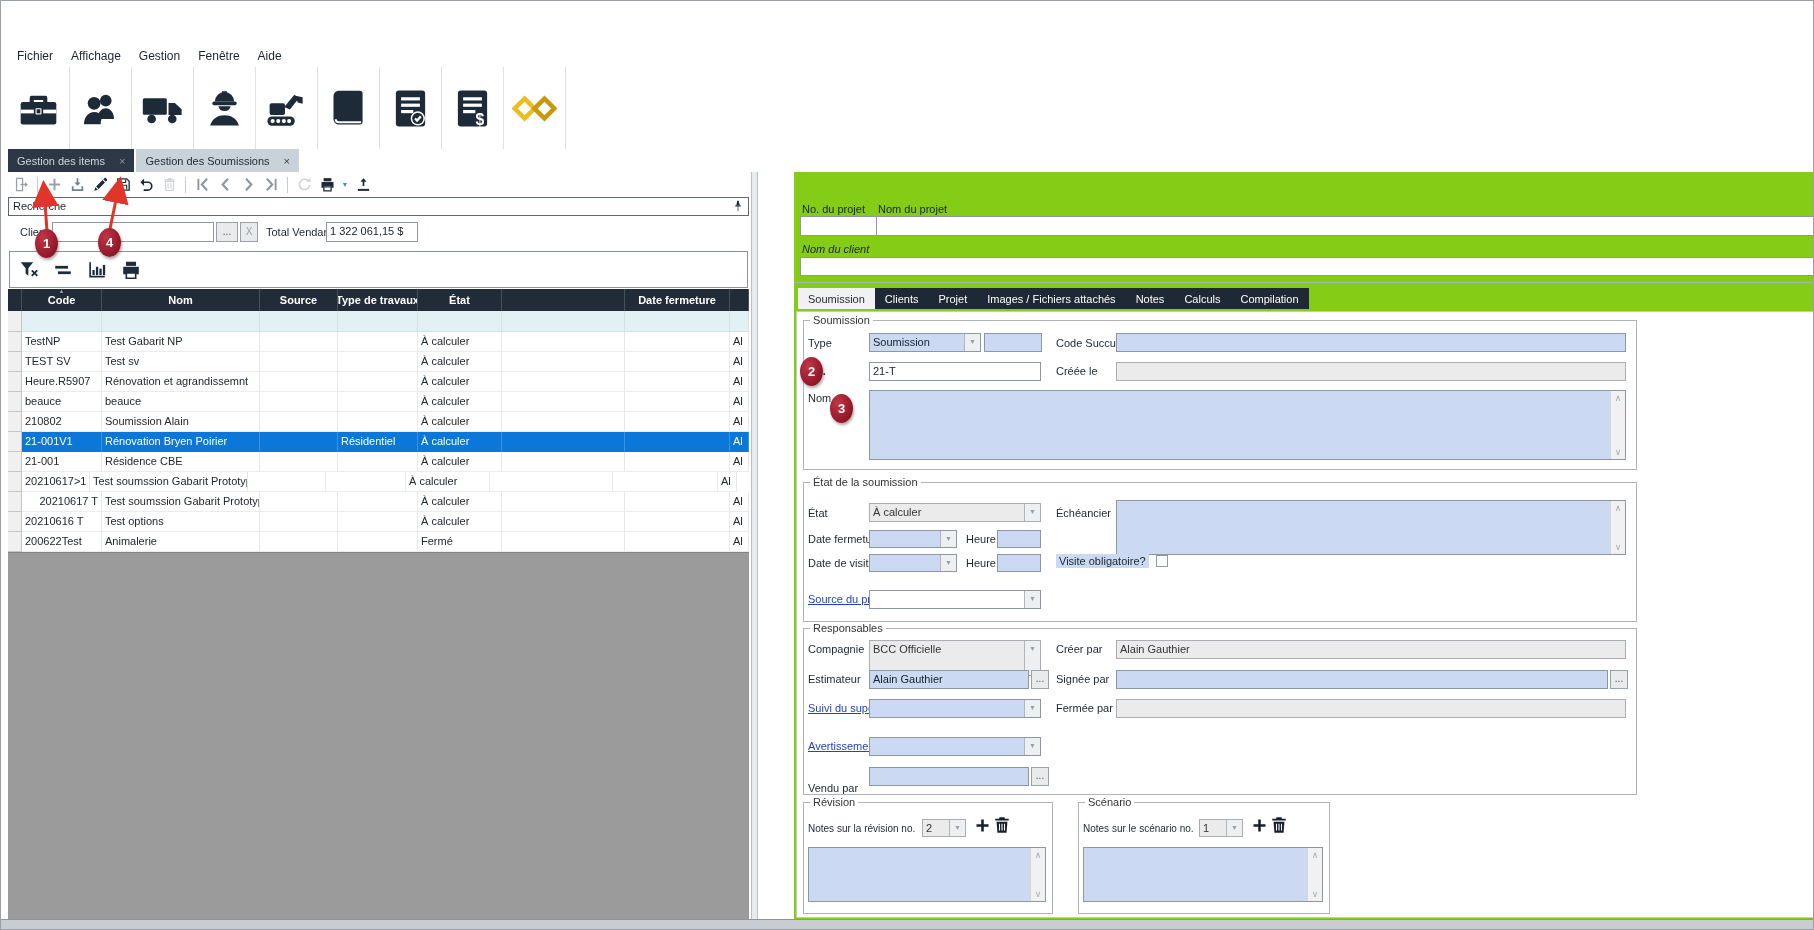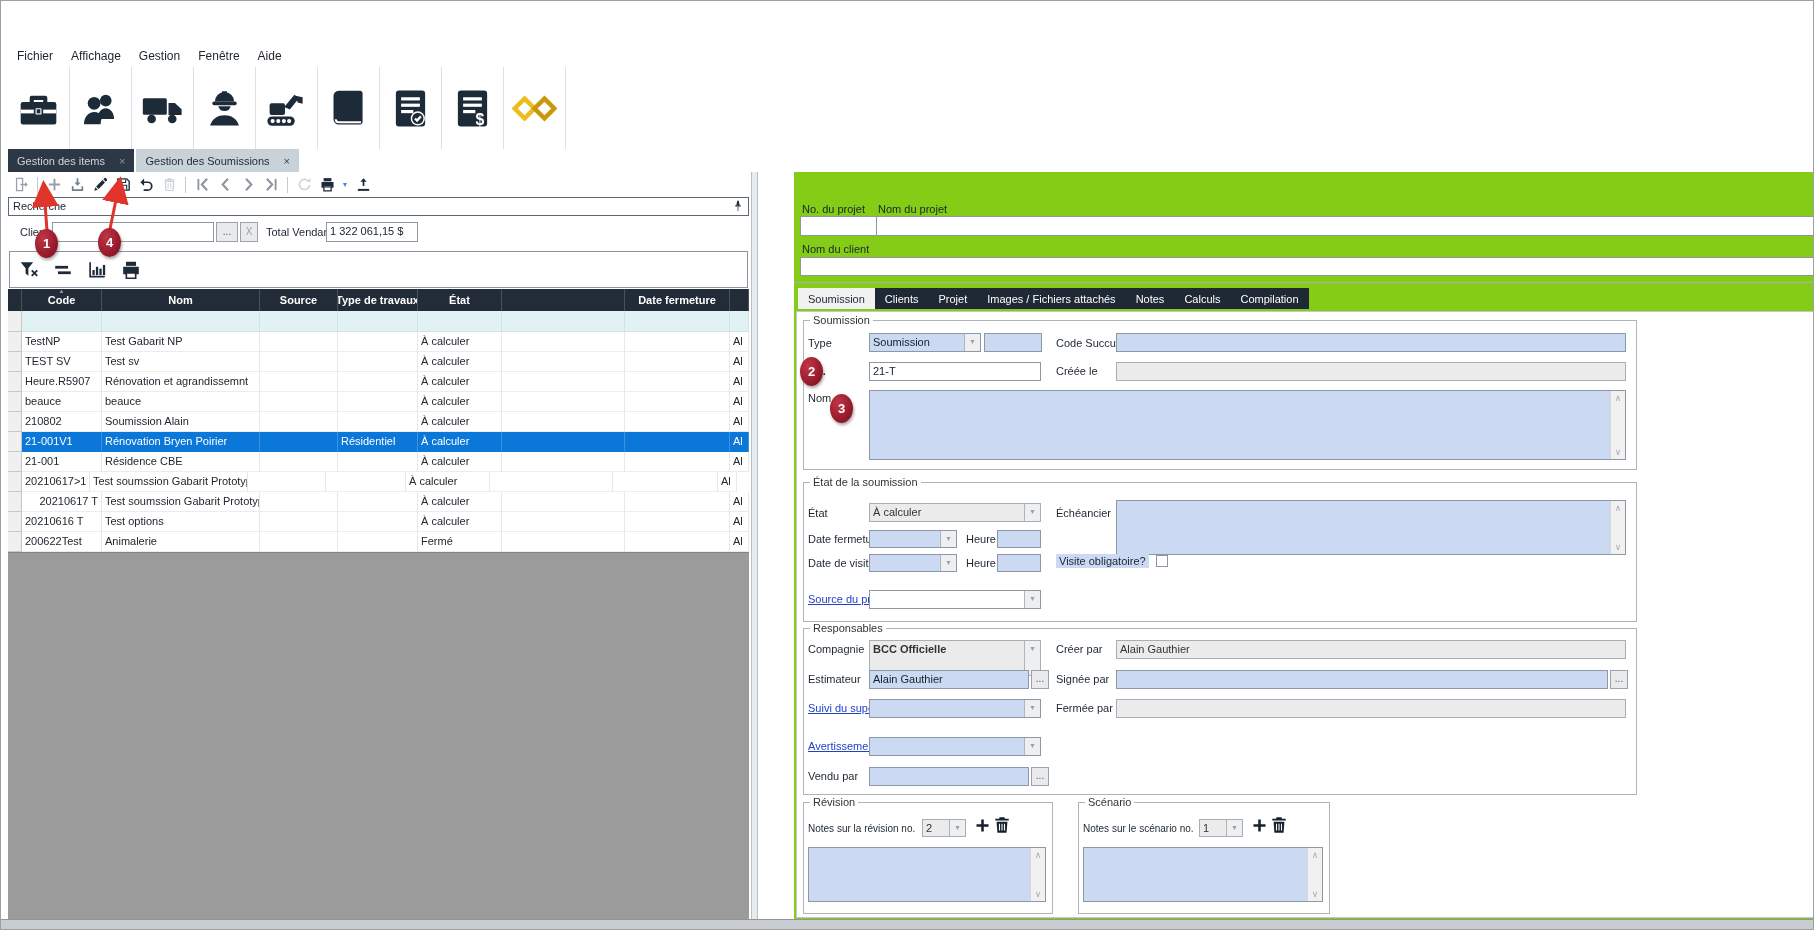--- a/index.html
+++ b/index.html
@@ -511,21 +511,21 @@
     <div class="lp-gray"></div>
   </div>
 
   <div class="splitter"></div>
 
   <div class="right-panel">
     <div class="lb" style="left:8px;top:31px;">No. du projet</div>
     <div class="fld" style="left:6px;top:44px;width:88px;height:20px;"></div>
     <div class="lb" style="left:84px;top:31px;">Nom du projet</div>
     <div class="fld" style="left:82px;top:44px;width:962px;height:20px;"></div>
-    <div class="lb" style="left:8px;top:71px;">Nom du client</div>
+    <div class="lb" style="left:8px;top:71px;font-style:italic;">Nom du client</div>
     <div class="fld" style="left:6px;top:85px;width:1038px;height:19px;"></div>
     <div class="rp-sep"></div>
 
     <div class="rp-tabs">
         <div class="rtab active">Soumission</div>
         <div class="rtab">Clients</div>
         <div class="rtab">Projet</div>
         <div class="rtab">Images / Fichiers attachés</div>
         <div class="rtab">Notes</div>
         <div class="rtab">Calculs</div>
@@ -575,36 +575,36 @@
         <div class="fld blue" style="left:193px;top:71px;width:44px;height:18px;"></div>
         <div class="lb" style="left:252px;top:72px;"><span class="hl">Visite obligatoire?</span></div>
         <div class="cb" style="left:352px;top:72px;"></div>
         <div class="lk" style="left:4px;top:110px;">Source du projet</div>
         <div class="fld combo" style="left:65px;top:107px;width:172px;height:19px;"></div>
       </div>
 
       <div class="gbox" style="left:6px;top:316px;width:834px;height:167px;">
         <span class="legend">Responsables</span>
         <div class="lb" style="left:4px;top:14px;">Compagnie</div>
-        <div class="fld gray combo" style="left:65px;top:11px;width:172px;height:36px;font-weight:bold;">BCC Officielle</div>
+        <div class="fld gray combo" style="left:65px;top:11px;width:172px;height:36px;">BCC Officielle</div>
         <div class="lb" style="left:252px;top:14px;">Créer par</div>
         <div class="fld gray" style="left:312px;top:11px;width:510px;height:19px;">Alain Gauthier</div>
         <div class="lb" style="left:4px;top:44px;">Estimateur</div>
         <div class="fld blue" style="left:65px;top:41px;width:160px;height:19px;">Alain Gauthier</div>
         <div class="dots" style="left:227px;top:41px;width:18px;height:19px;">...</div>
         <div class="lb" style="left:252px;top:44px;">Signée par</div>
         <div class="fld blue" style="left:312px;top:41px;width:492px;height:19px;"></div>
         <div class="dots" style="left:806px;top:41px;width:18px;height:19px;">...</div>
         <div class="lk" style="left:4px;top:73px;">Suivi du supérieur</div>
         <div class="fld blue combo" style="left:65px;top:70px;width:172px;height:19px;"></div>
         <div class="lb" style="left:252px;top:73px;">Fermée par</div>
         <div class="fld gray" style="left:312px;top:70px;width:510px;height:19px;"></div>
         <div class="lk" style="left:4px;top:111px;">Avertissement</div>
         <div class="fld blue combo" style="left:65px;top:108px;width:172px;height:19px;"></div>
-        <div class="lb" style="left:4px;top:141px;text-align:right;">Vendu par</div>
+        <div class="lb" style="left:4px;top:153px;text-align:right;">Vendu par</div>
         <div class="fld blue" style="left:65px;top:138px;width:160px;height:19px;"></div>
         <div class="dots" style="left:227px;top:138px;width:18px;height:19px;">...</div>
       </div>
 
       <div class="gbox" style="left:6px;top:490px;width:250px;height:112px;">
         <span class="legend">Révision</span>
         <div class="lb" style="left:4px;top:20px;font-size:10px;">Notes sur la révision no.</div>
         <div class="fld gray combo" style="left:118px;top:16px;width:44px;height:18px;">2</div>
         <span class="mini-ic" style="left:170px;top:14px;">
           <svg viewBox="0 0 24 24" width="17" height="17" fill="currentColor">

